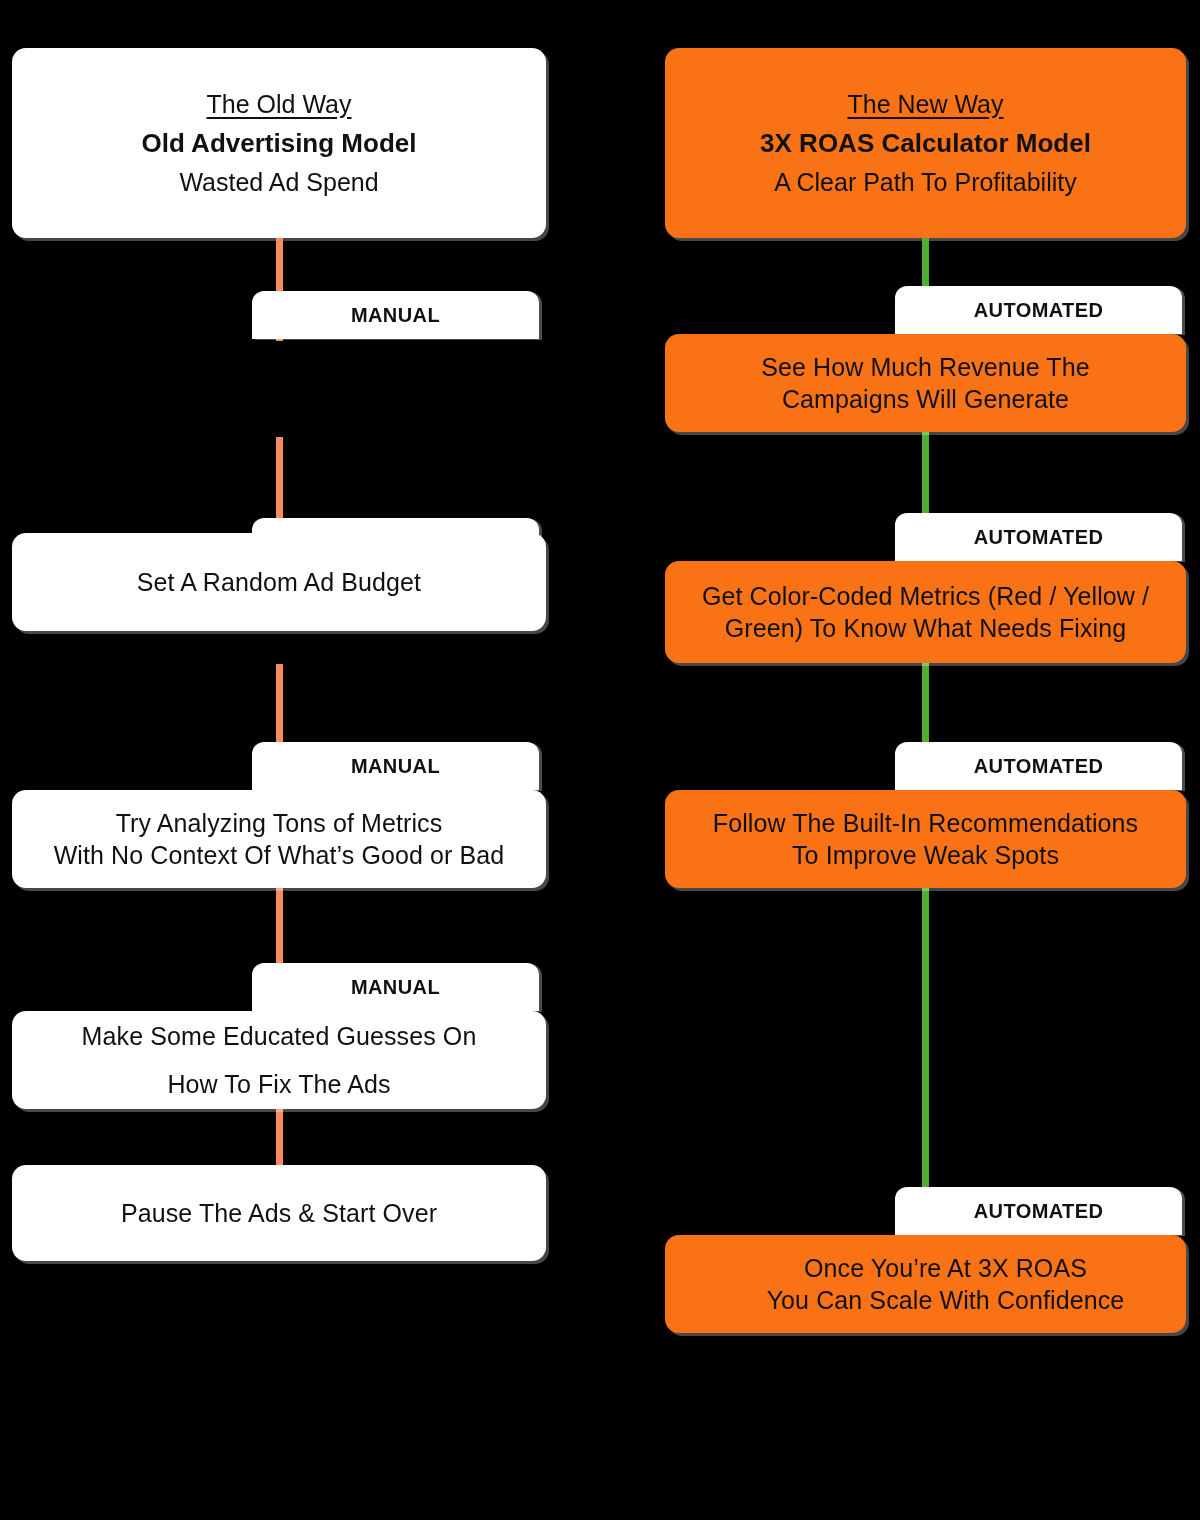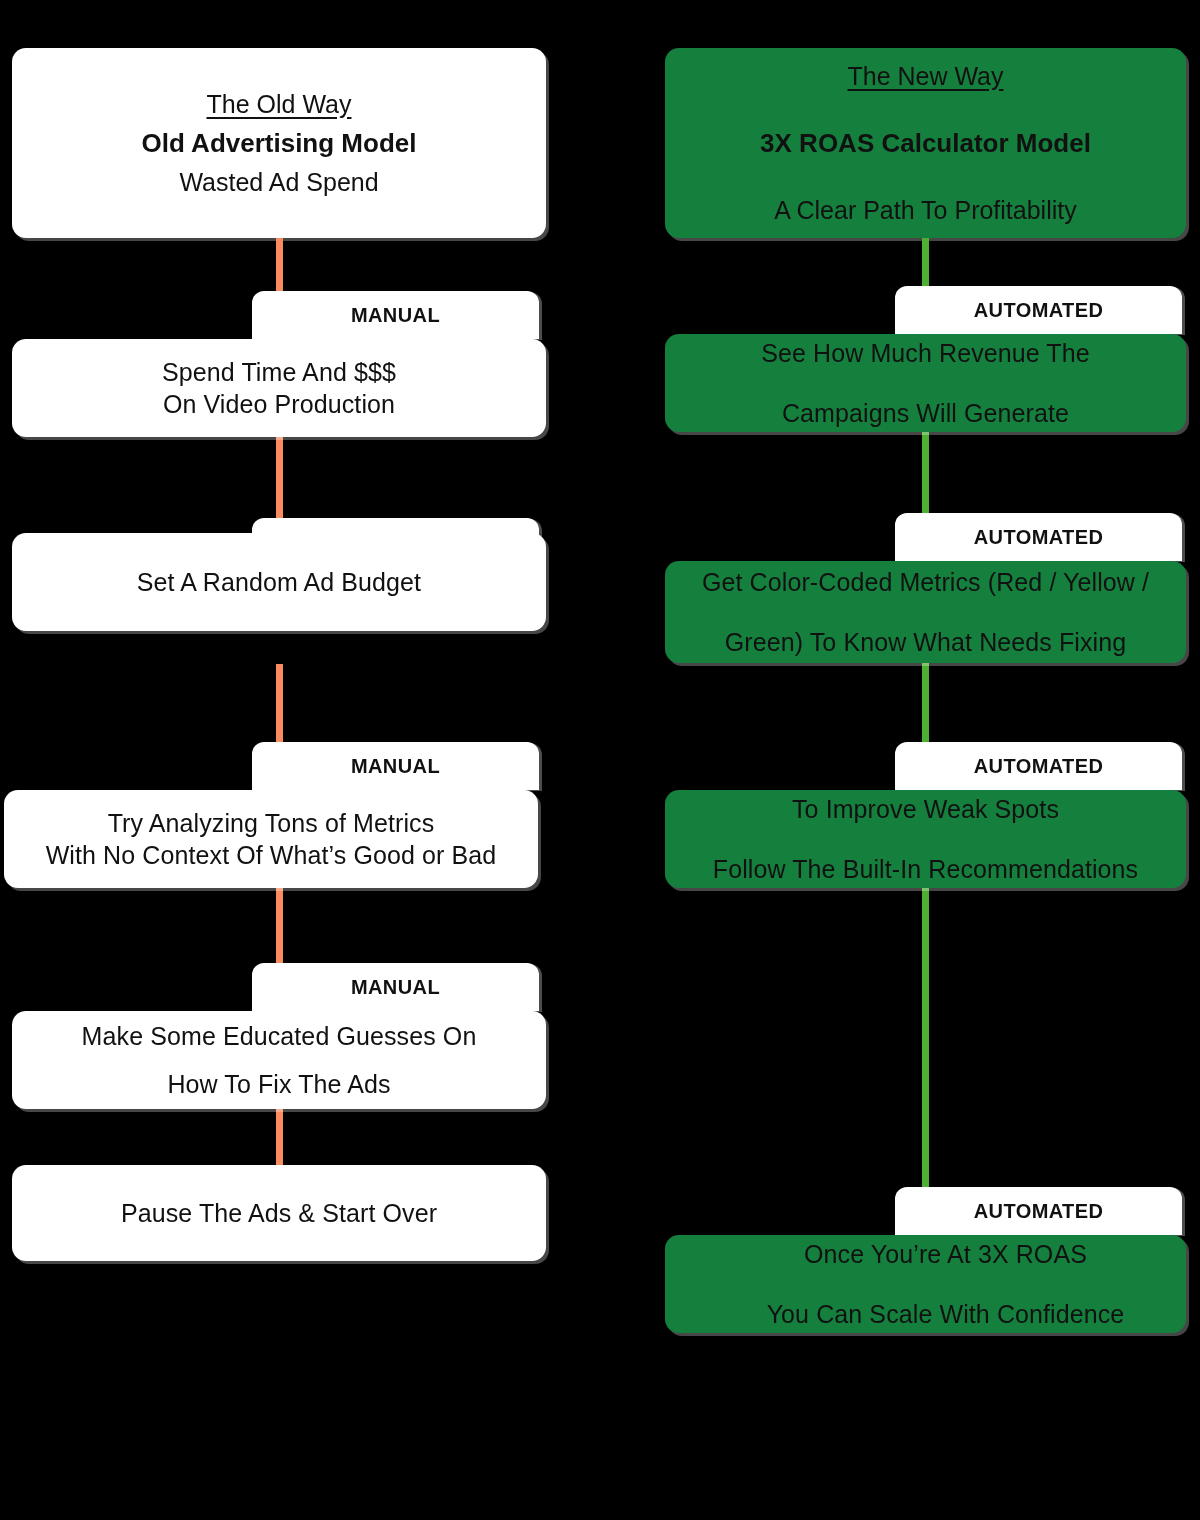--- a/index.html
+++ b/index.html
@@ -31,21 +31,21 @@
     display: flex;
     flex-direction: column;
     align-items: center;
     justify-content: center;
     text-align: center;
     color: #111111;
     box-shadow: 3px 3px 0 rgba(255,255,255,0.28);
   }
 
   .node.orange { background: #ffffff; }
-  .node.green  { background: #15803d; gap: 28px; }
+  .node.green  { background: #f97316; }
 
   .node .line {
     display: block;
     line-height: 1.30;
     font-size: 25px;
     font-weight: 400;
     letter-spacing: 0.1px;
     white-space: nowrap;
   }
 
@@ -103,38 +103,34 @@
   <div class="node orange header-box" style="left:12px; top:48px; width:534px; height:190px;">
     <span class="eyebrow">The Old Way</span>
     <span class="title">Old Advertising Model</span>
     <span class="subtitle">Wasted Ad Spend</span>
   </div>
 
   <div class="connector orange" style="left:276px; top:238px; width:7px; height:103px;"></div>
 
   <div class="tag" style="left:252px; top:291px; width:287px; height:48px;">MANUAL</div>
 
-  <div class="node orange stepbox" style="left:12px; top:339px; width:534px; height:98px;">
-    <span class="line">Spend Time And $$$</span>
-    <span class="line">On Video Production</span>
-  </div>
 
   <div class="connector orange" style="left:276px; top:437px; width:7px; height:130px;"></div>
 
   <div class="tag" style="left:252px; top:518px; width:287px; height:48px;">MANUAL</div>
 
   <div class="node orange stepbox" style="left:12px; top:533px; width:534px; height:98px;">
     <span class="line">Set A Random Ad Budget</span>
   </div>
 
   <div class="connector orange" style="left:276px; top:664px; width:7px; height:126px;"></div>
 
   <div class="tag" style="left:252px; top:742px; width:287px; height:48px;">MANUAL</div>
 
-  <div class="node orange stepbox" style="left:4px; top:790px; width:534px; height:98px;">
+  <div class="node orange stepbox" style="left:12px; top:790px; width:534px; height:98px;">
     <span class="line">Try Analyzing Tons of Metrics</span>
     <span class="line">With No Context Of What’s Good or Bad</span>
   </div>
 
   <div class="connector orange" style="left:276px; top:888px; width:7px; height:124px;"></div>
 
   <div class="tag" style="left:252px; top:963px; width:287px; height:48px;">MANUAL</div>
 
   <div class="node orange stepbox" style="left:12px; top:1011px; width:534px; height:98px;gap:16px;">
     <span class="line">Make Some Educated Guesses On</span>
@@ -171,22 +167,22 @@
   <div class="node green stepbox" style="left:665px; top:561px; width:521px; height:102px;">
     <span class="line">Get Color-Coded Metrics (Red / Yellow /</span>
     <span class="line">Green) To Know What Needs Fixing</span>
   </div>
 
   <div class="connector green" style="left:922px; top:663px; width:7px; height:127px;"></div>
 
   <div class="tag" style="left:895px; top:742px; width:287px; height:48px;">AUTOMATED</div>
 
   <div class="node green stepbox" style="left:665px; top:790px; width:521px; height:98px;">
+    <span class="line">Follow The Built-In Recommendations</span>
     <span class="line">To Improve Weak Spots</span>
-    <span class="line">Follow The Built-In Recommendations</span>
   </div>
 
   <div class="connector green" style="left:922px; top:888px; width:7px; height:300px;"></div>
 
   <div class="tag" style="left:895px; top:1187px; width:287px; height:48px;">AUTOMATED</div>
 
   <div class="node green stepbox" style="left:665px; top:1235px; width:521px; height:98px;padding-left:40px;">
     <span class="line">Once You’re At 3X ROAS</span>
     <span class="line">You Can Scale With Confidence</span>
   </div>

